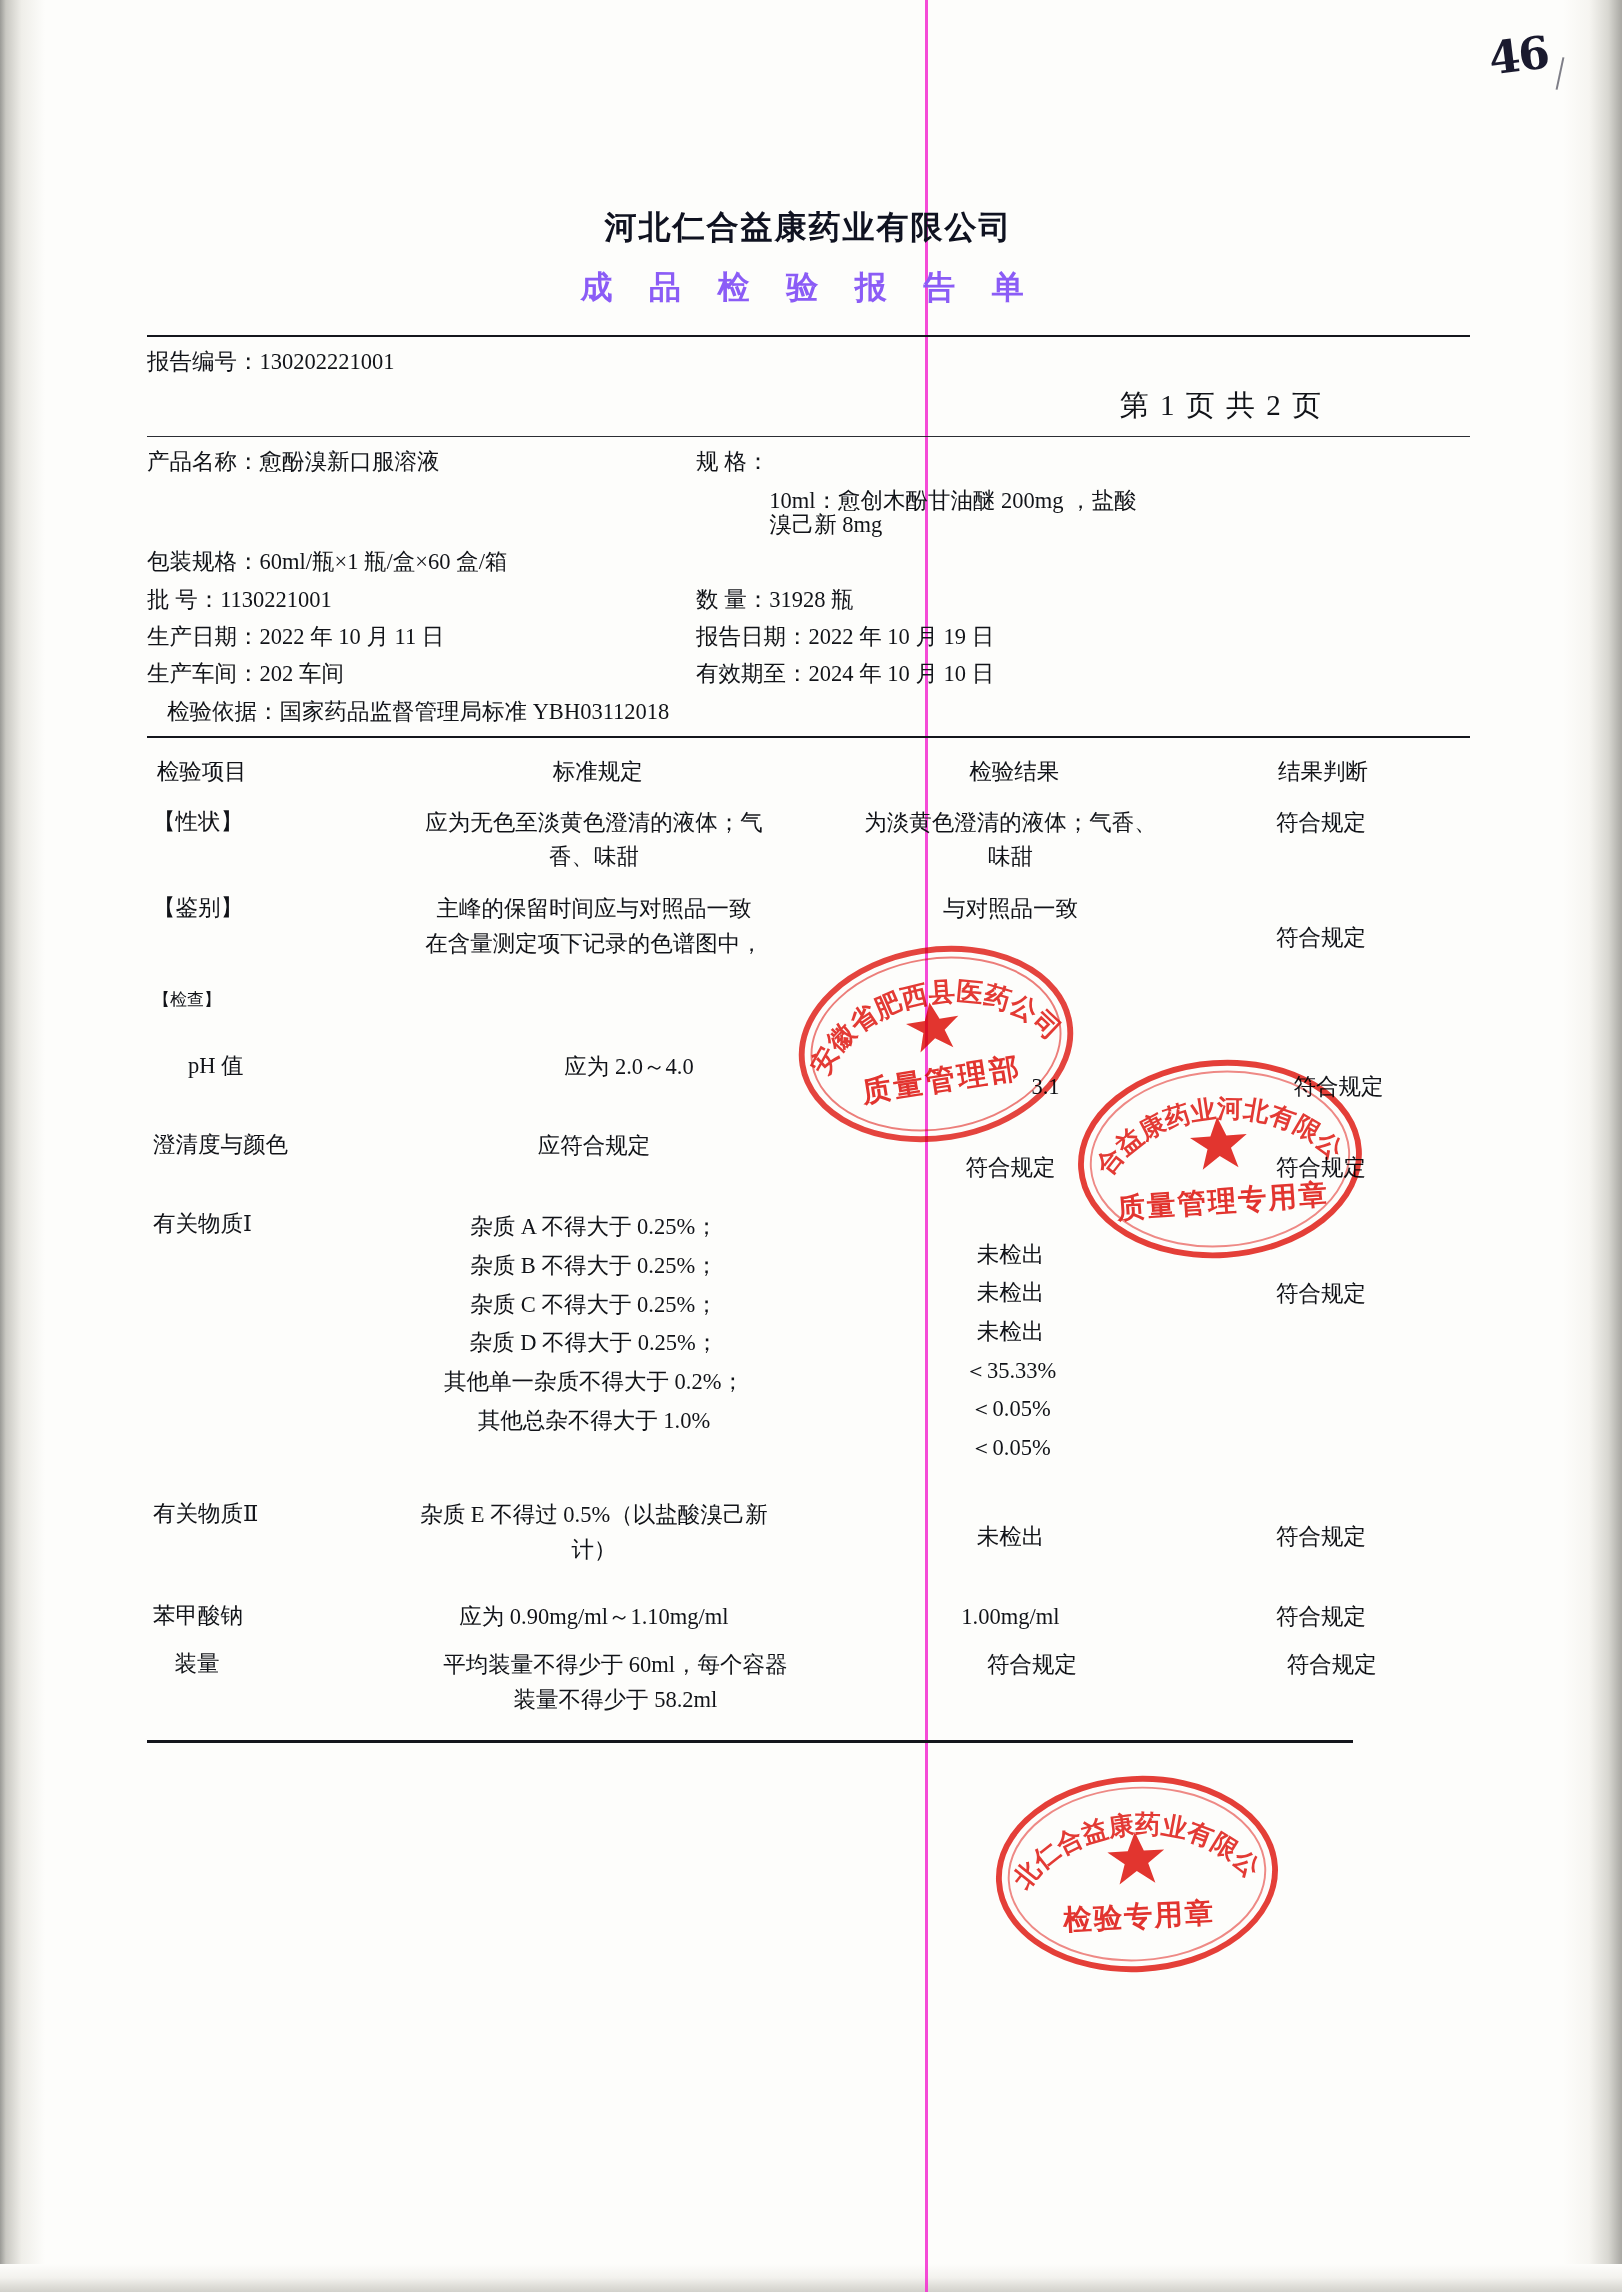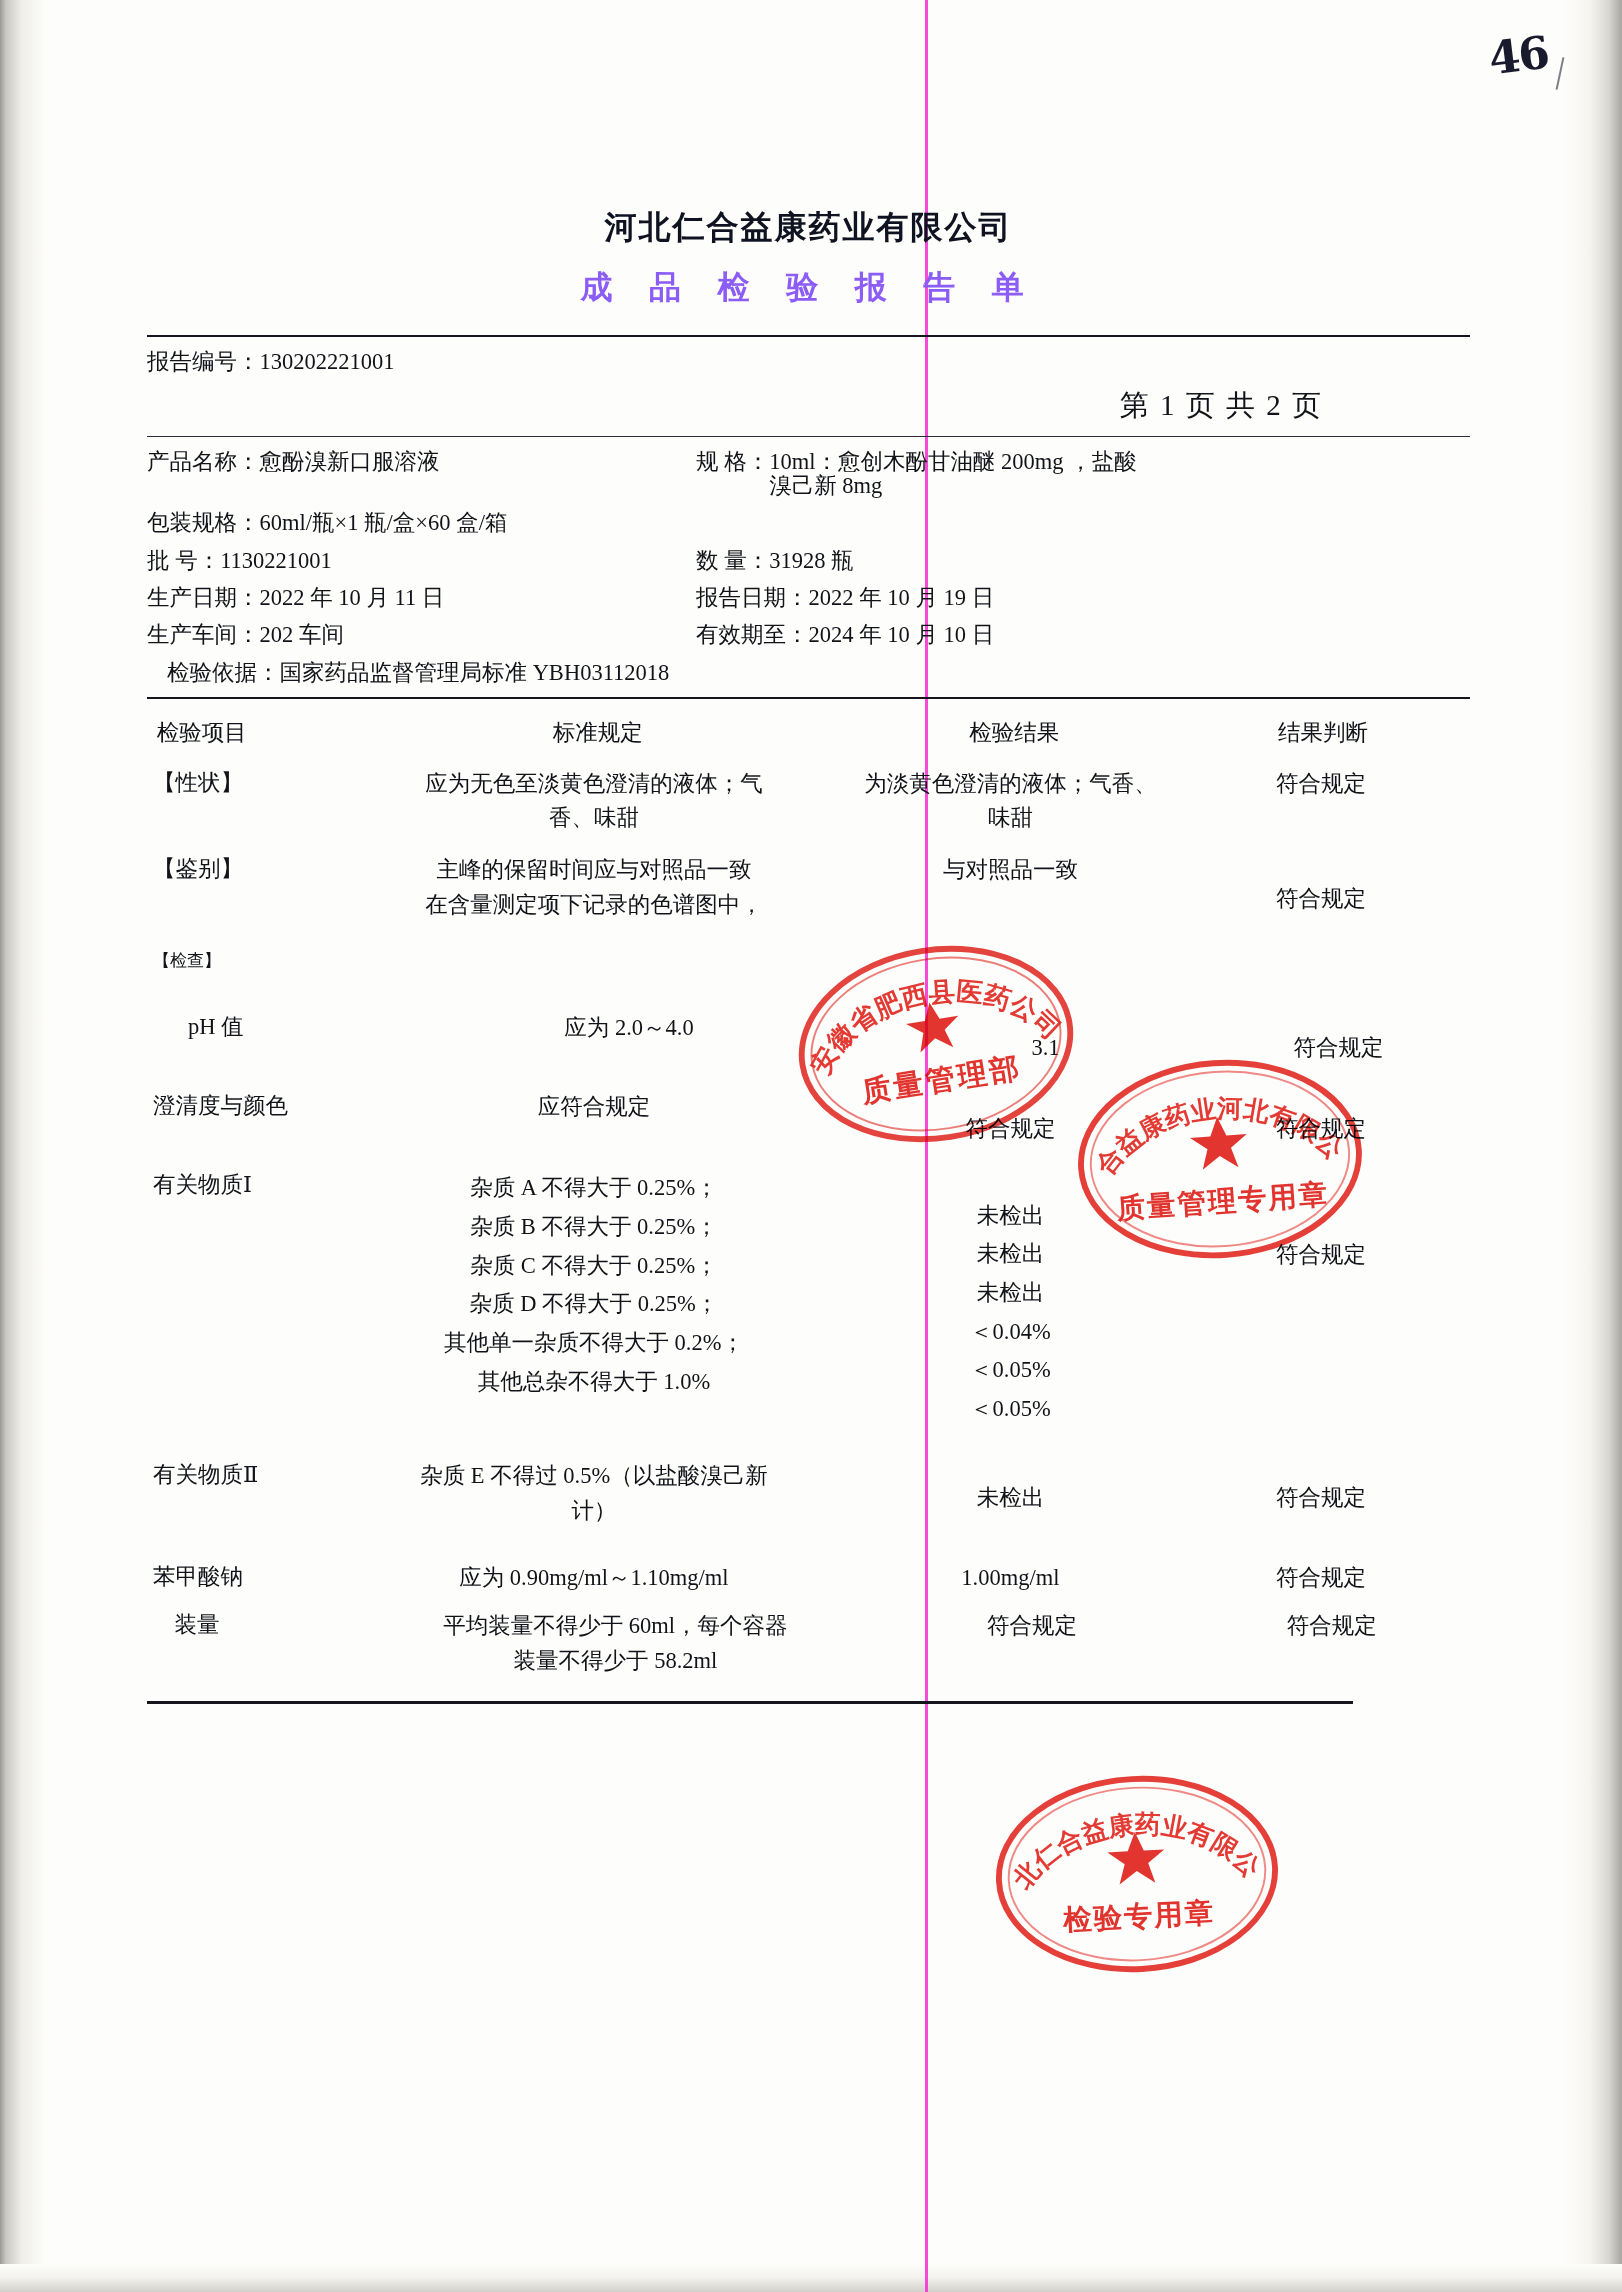--- a/index.html
+++ b/index.html
@@ -183,21 +183,21 @@
       <div class="rule thin"></div>
 
       <div class="row">
         <div class="col-left">
           <span class="lbl">产品名称：</span>
           <span class="val">愈酚溴新口服溶液</span>
         </div>
         <div class="col-right">
           <span class="lbl">规    格：</span>
           <span style="display:inline-block;">
-            <span style="display:block;">10ml：愈创木酚甘油醚 200mg ，盐酸</span>
+            <span style="display:block;margin-top:39px;">10ml：愈创木酚甘油醚 200mg ，盐酸</span>
             <span style="display:block;">溴己新 8mg</span>
           </span>
         </div>
       </div>
 
       <div class="row">
         <div class="col-left">
           <span class="lbl">包装规格：</span>
           <span class="val">60ml/瓶×1 瓶/盒×60 盒/箱</span>
         </div>
@@ -317,21 +317,21 @@
           <div>杂质 B 不得大于 0.25%；</div>
           <div>杂质 C 不得大于 0.25%；</div>
           <div>杂质 D 不得大于 0.25%；</div>
           <div>其他单一杂质不得大于 0.2%；</div>
           <div>其他总杂不得大于 1.0%</div>
         </div>
         <div class="c3" style="line-height:1.72;padding-top:27.4px;">
           <div>未检出</div>
           <div>未检出</div>
           <div>未检出</div>
-          <div>＜0.04%</div>
+          <div>＜35.33%</div>
           <div>＜0.05%</div>
           <div>＜0.05%</div>
         </div>
         <div class="c4" style="padding-top:69px;">符合规定</div>
       </div>
 
       <div class="trow" style="padding-top:25.5px;">
         <div class="c1">有关物质Ⅱ</div>
         <div class="c2">
           <div>杂质 E 不得过 0.5%（以盐酸溴己新</div>

